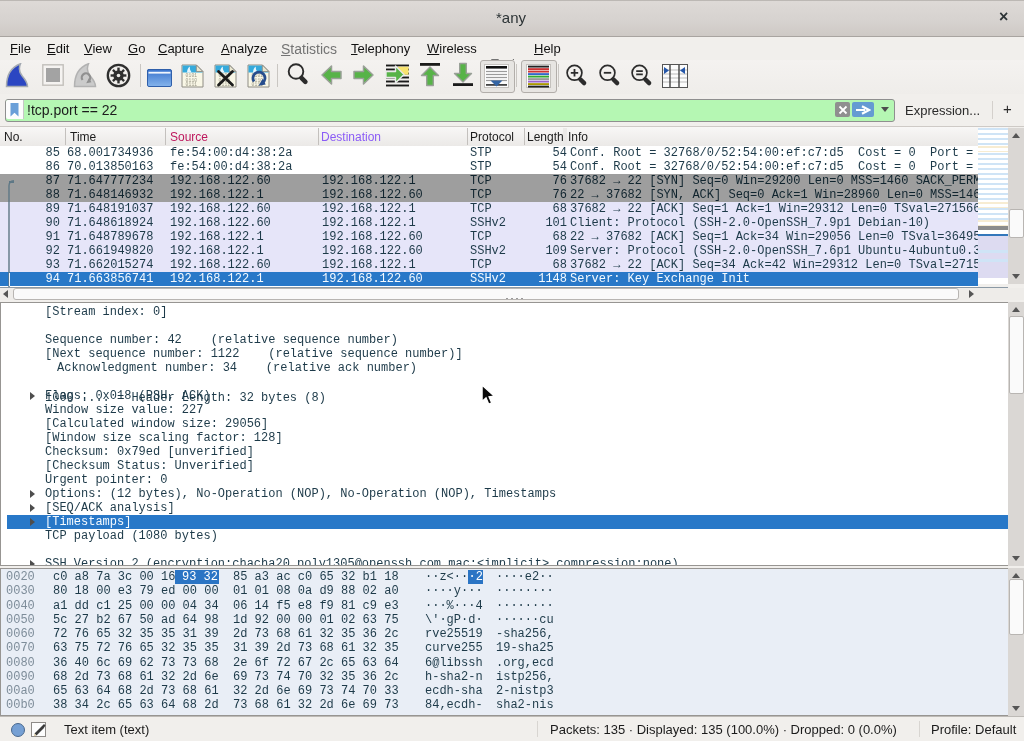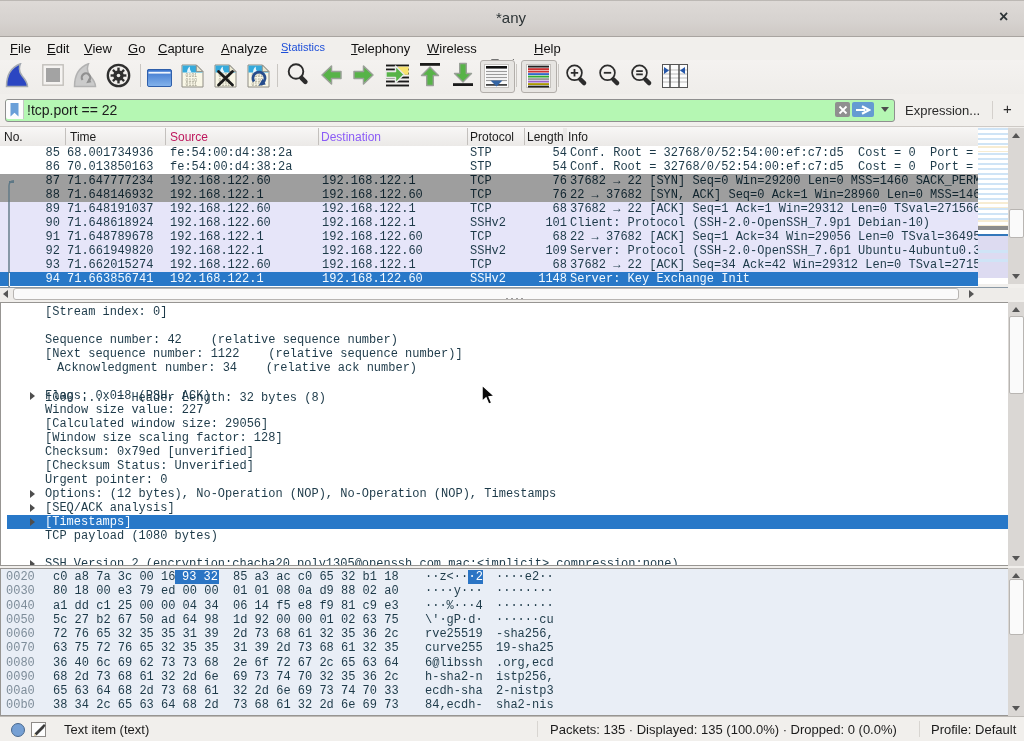--- a/index.html
+++ b/index.html
@@ -20,21 +20,21 @@
 <div class="a" style="left:0;top:0;width:1024px;height:1px;background:#bcb8b4"></div>
 <div class="a" style="left:496px;top:9px;font-size:15px;font-weight:normal;color:#2d3436">*any</div>
 <div class="a" style="left:999px;top:8px;font-size:16px;font-weight:bold;color:#2d3436">×</div>
 <div class="a" style="left:0;top:37px;width:1024px;height:23px;background:#f1efec"></div>
 <div class="a" style="left:10px;top:41px;font-size:13px;color:#111"><span style="text-decoration:underline">F</span>ile</div>
 <div class="a" style="left:47px;top:41px;font-size:13px;color:#111"><span style="text-decoration:underline">E</span>dit</div>
 <div class="a" style="left:84px;top:41px;font-size:13px;color:#111"><span style="text-decoration:underline">V</span>iew</div>
 <div class="a" style="left:128px;top:41px;font-size:13px;color:#111"><span style="text-decoration:underline">G</span>o</div>
 <div class="a" style="left:158px;top:41px;font-size:13px;color:#111"><span style="text-decoration:underline">C</span>apture</div>
 <div class="a" style="left:221px;top:41px;font-size:13px;color:#111"><span style="text-decoration:underline">A</span>nalyze</div>
-<div class="a" style="left:281px;top:41px;font-size:11px;color:#1d4ed8"><span style="text-decoration:underline">S</span>tatistics</div>
+<div class="a" style="left:281px;top:41px;font-size:14px;color:#737373"><span style="text-decoration:underline">S</span>tatistics</div>
 <div class="a" style="left:351px;top:41px;font-size:13px;color:#111"><span style="text-decoration:underline">T</span>elephony</div>
 <div class="a" style="left:427px;top:41px;font-size:13px;color:#111"><span style="text-decoration:underline">W</span>ireless</div>
 <div class="a" style="left:491px;top:56px;font-size:13px;color:#737373"><span style="text-decoration:underline">T</span>ools</div>
 <div class="a" style="left:534px;top:41px;font-size:13px;color:#111"><span style="text-decoration:underline">H</span>elp</div>
 <div class="a" style="left:0;top:60px;width:1024px;height:34px;background:linear-gradient(#f4f2f0,#efedea)"></div>
 <div class="a" style="left:140px;top:64px;width:1px;height:23px;background:#c9c6c2"></div>
 <div class="a" style="left:277px;top:64px;width:1px;height:23px;background:#c9c6c2"></div>
 <div class="a" style="left:516px;top:64px;width:1px;height:23px;background:#c9c6c2"></div>
 <div class="a" style="left:558px;top:64px;width:1px;height:23px;background:#c9c6c2"></div>
 <div class="a" style="left:480px;top:60px;width:33px;height:31px;background:#e7e5e2;border:1px solid #b2aeaa;border-radius:3px"></div>

